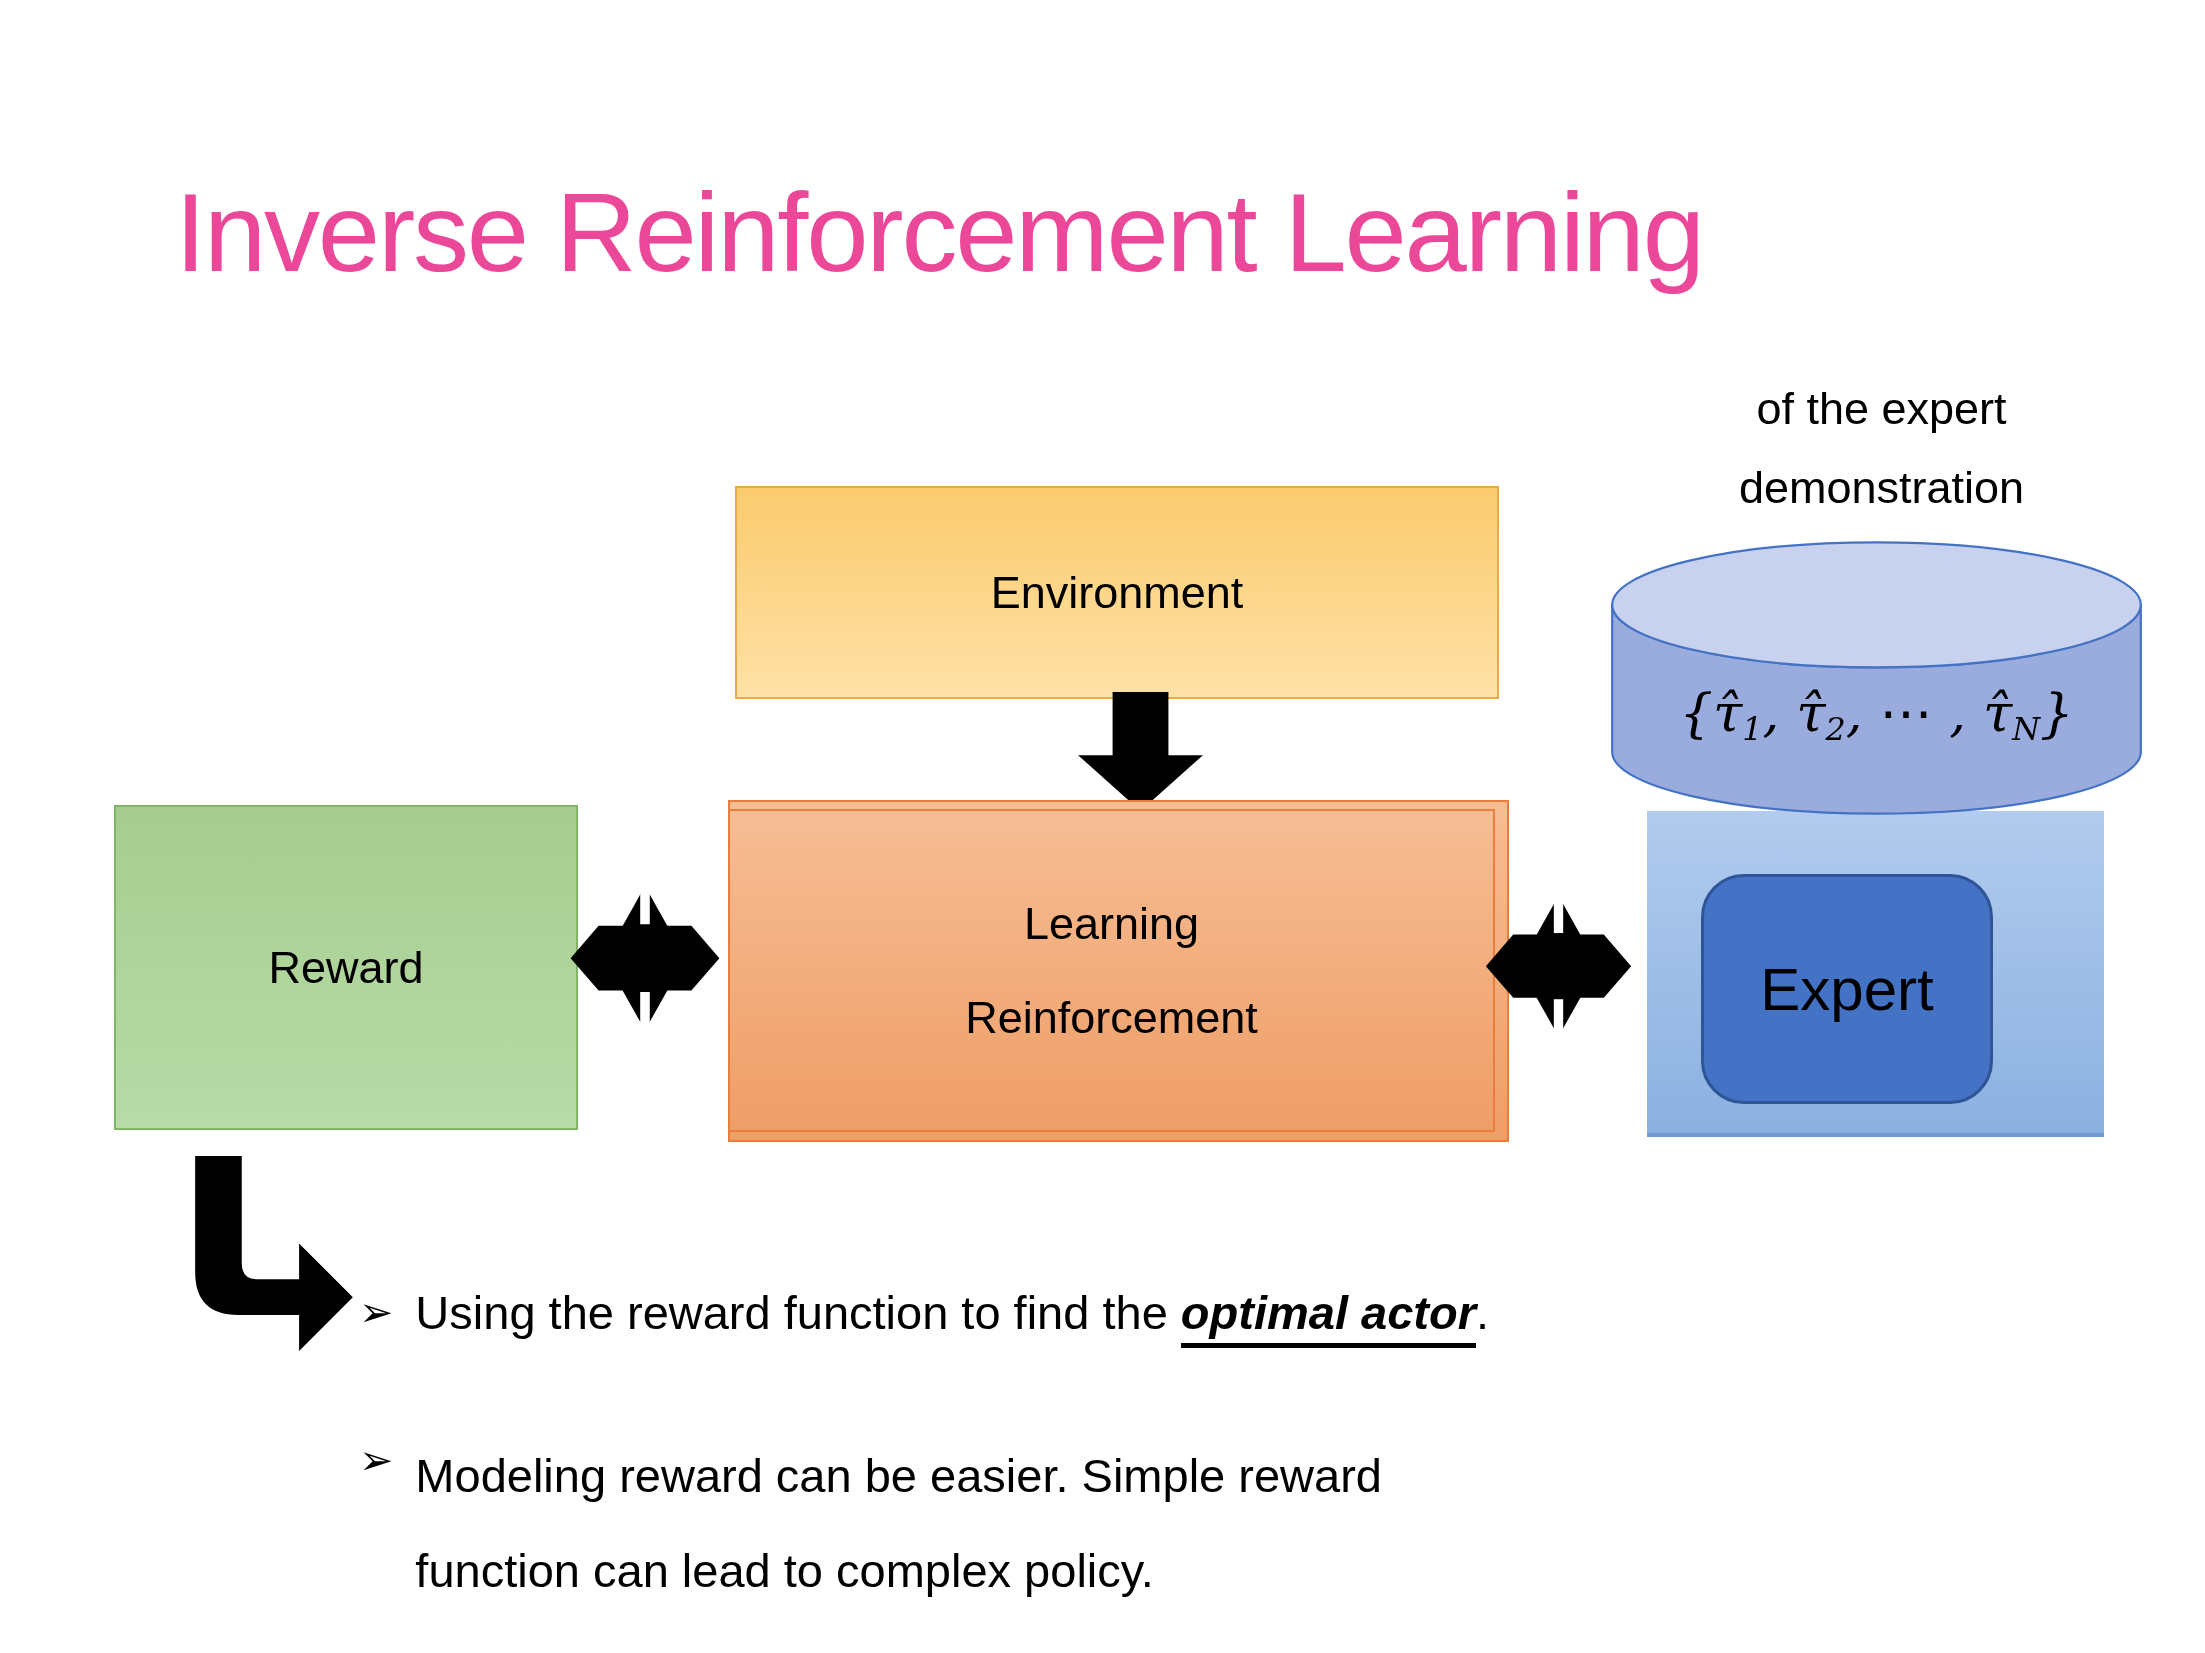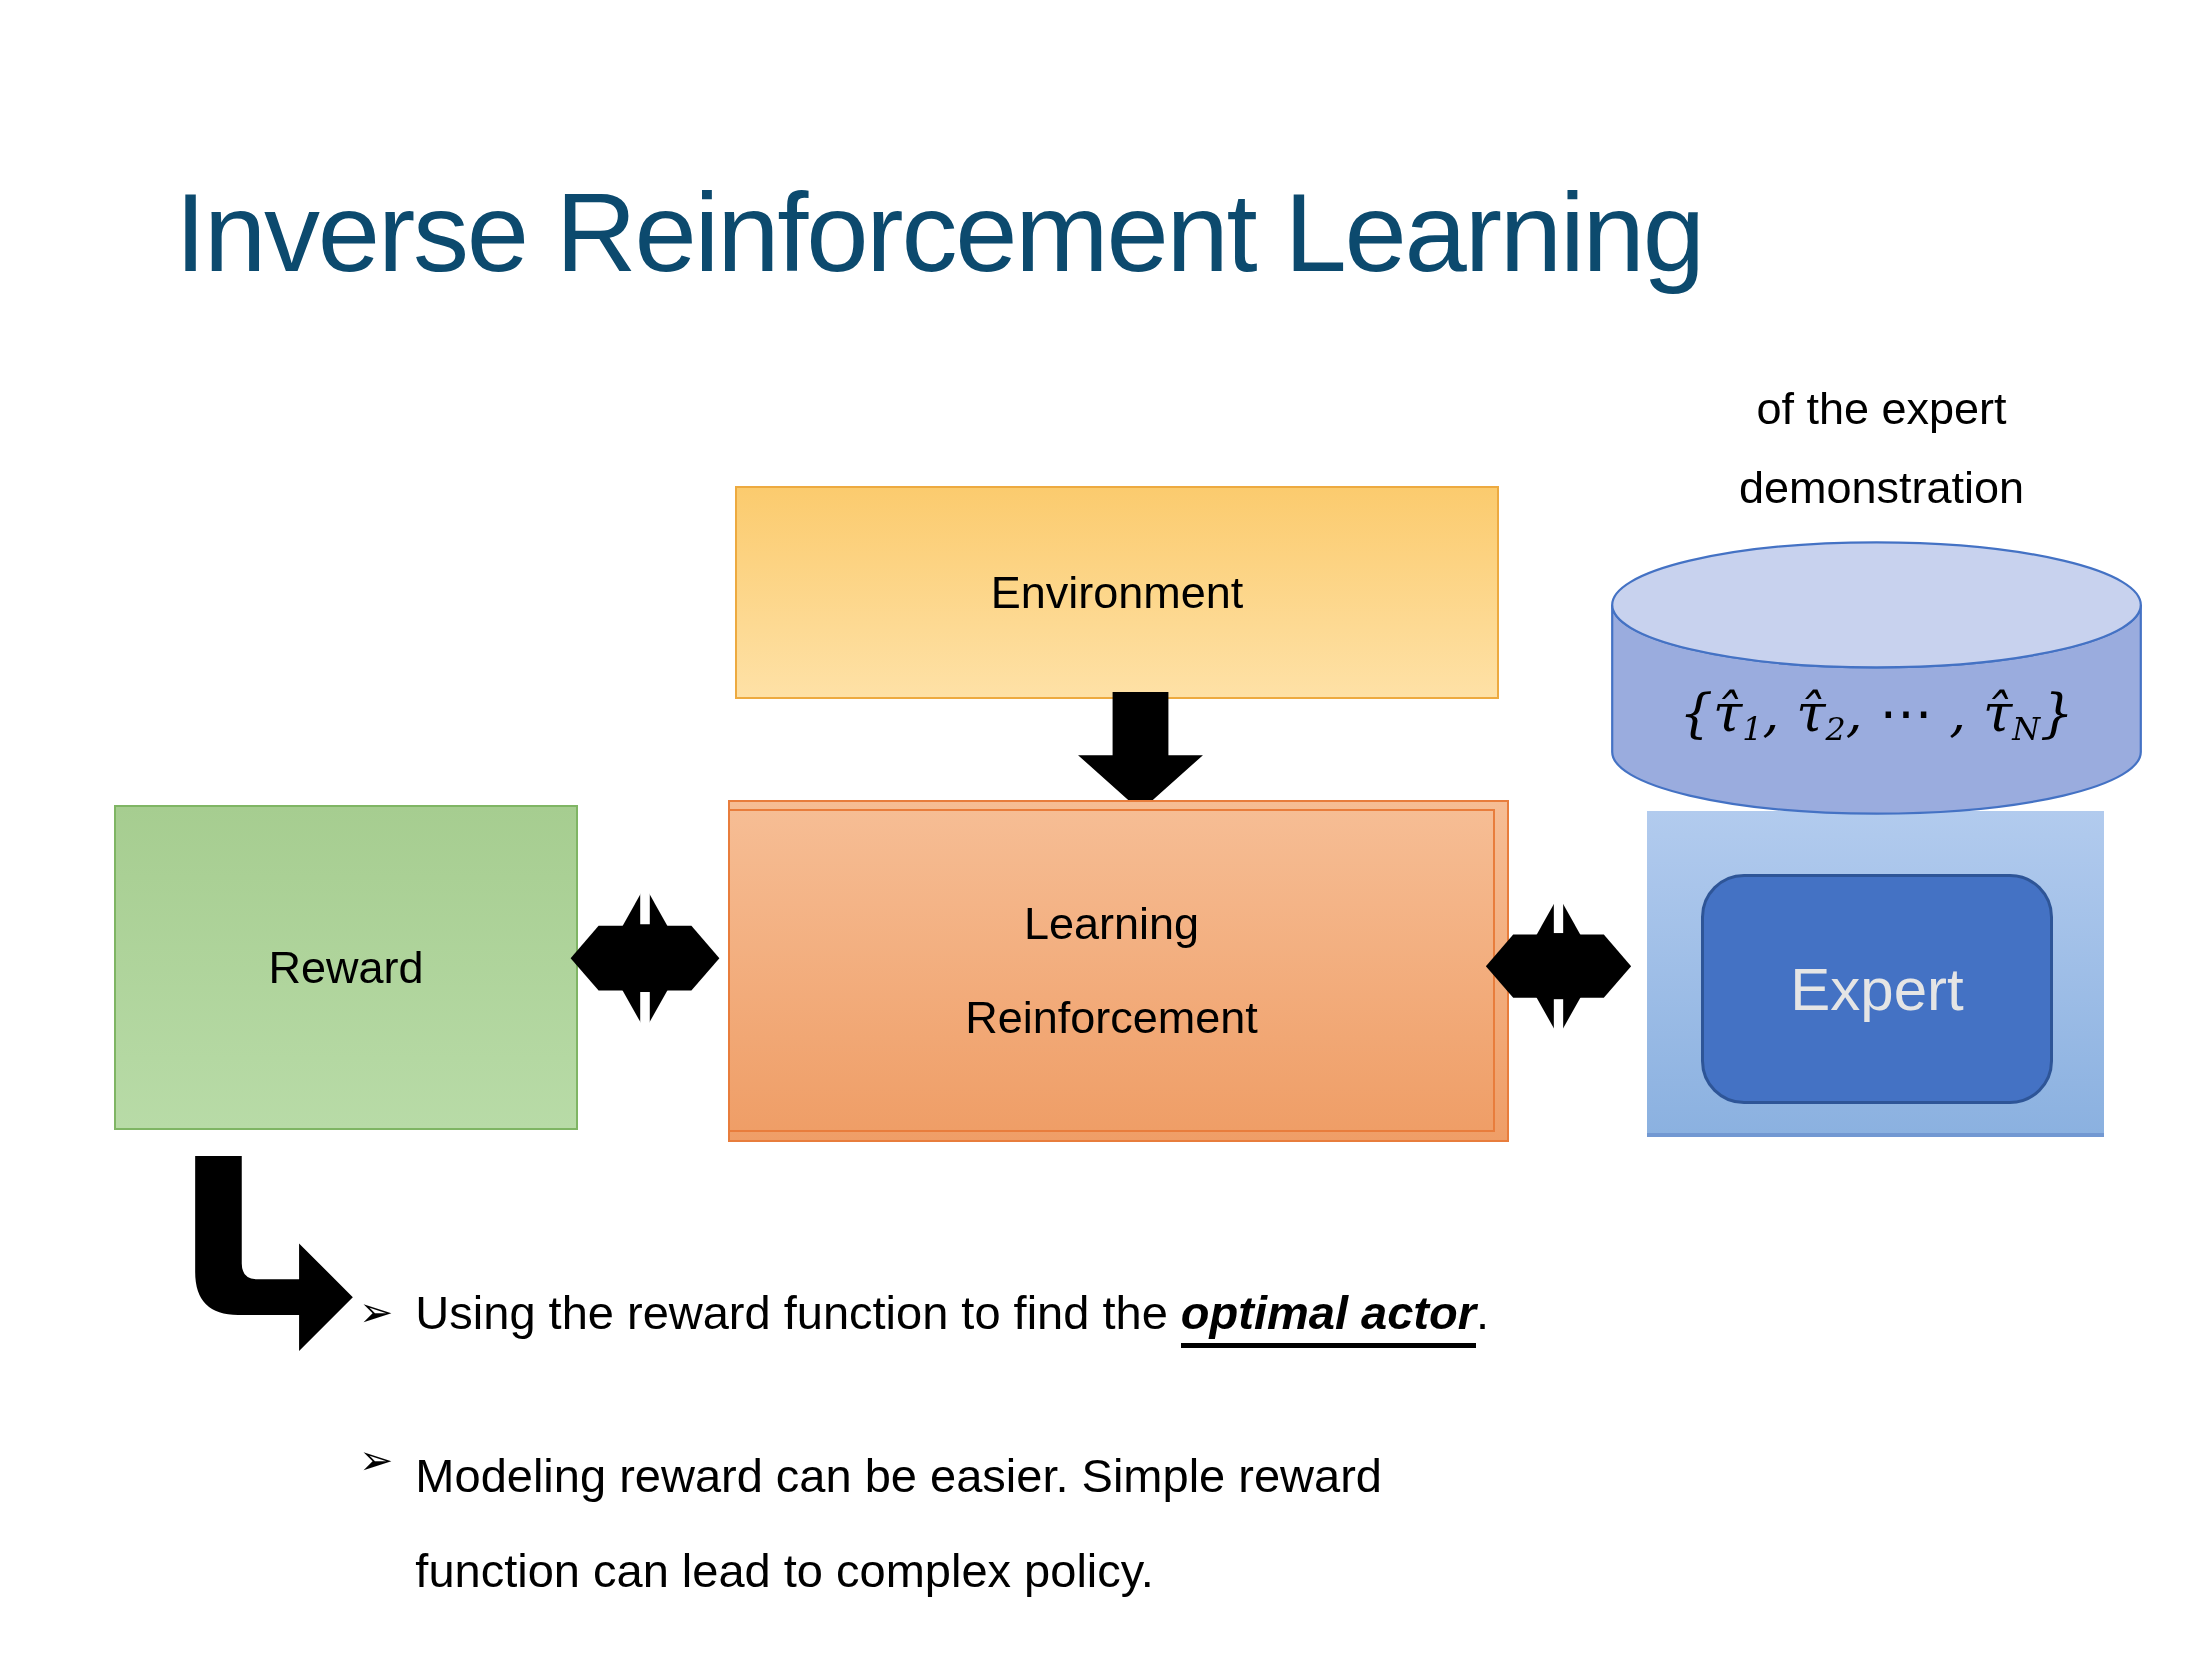--- a/index.html
+++ b/index.html
@@ -7,21 +7,21 @@
     width:2205px;height:1654px;background:#ffffff;
     font-family:"Liberation Sans",sans-serif;
     position:relative;overflow:hidden;color:#000;
   }
   .abs{position:absolute;}
   .slide{position:absolute;inset:0;}
 
   .title{
     left:175px;top:168px;margin:0;
     font-size:112px;font-weight:400;letter-spacing:-2.2px;
-    color:#0c4a6e;white-space:nowrap;
+    color:#ec4899;white-space:nowrap;
   }
 
   .demo-label{
     left:1602px;top:369px;width:559px;
     text-align:center;font-size:45px;line-height:79px;
   }
 
   .box{
     display:flex;flex-direction:column;align-items:center;justify-content:center;
     text-align:center;font-size:45px;box-sizing:border-box;
@@ -48,23 +48,23 @@
     background:linear-gradient(180deg,var(--c-rl_top),var(--c-rl_bottom));
     border:2.2px solid var(--c-rl_border);
     line-height:94px;
   }
   .expert-container{
     left:1647px;top:811px;width:457px;height:326px;
     background:linear-gradient(180deg,var(--c-container_top),var(--c-container_bottom));
     border-bottom:4.4px solid var(--c-container_edge);box-sizing:border-box;
   }
   .expert-btn{
-    left:1701px;top:874px;width:352px;height:230px;
+    left:1701px;top:874px;width:292px;height:230px;
     background:var(--c-blue);border:3.7px solid var(--c-blue_dark);border-radius:43px;
-    color:#e5e5e5;font-size:60px;
+    color:#000000;font-size:60px;
     display:flex;align-items:center;justify-content:center;box-sizing:border-box;
   }
 
   .cylinder{left:1610px;top:540px;width:533px;height:276px;}
   .formula{
     left:1610px;top:682px;width:533px;text-align:center;
     font-family:"DejaVu Serif","DejaVu Sans",serif;font-style:italic;
     font-size:53px;color:#000;
   }
   .formula sub{font-size:0.6em;font-style:italic;vertical-align:-0.28em;}

